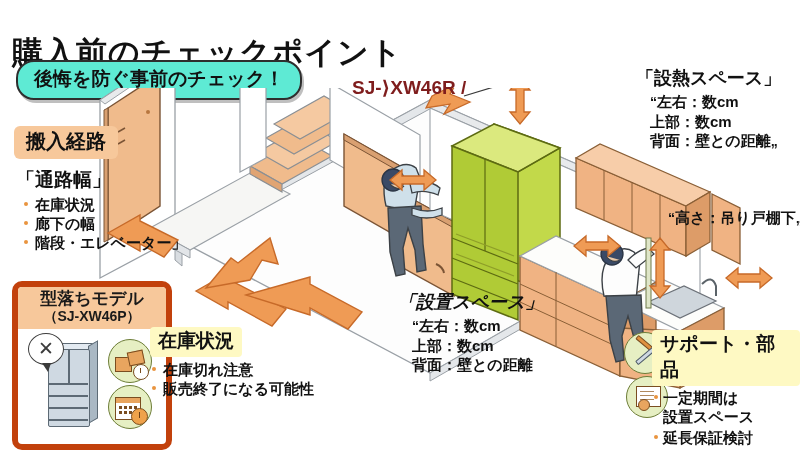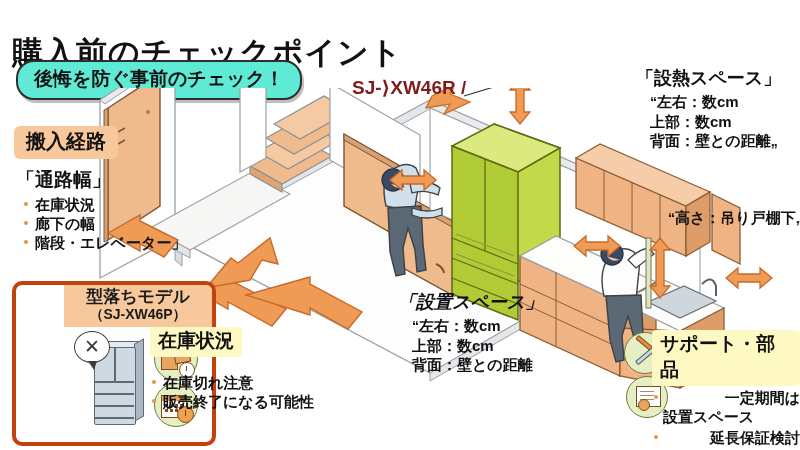--- a/index.html
+++ b/index.html
@@ -51,23 +51,22 @@
 
   
   #carry-route{position:absolute;left:14px;top:126px;width:200px;}
   #carry-route .hl-orange{margin-bottom:4px;}
   #carry-route .quote-head{margin:4px 0 0 2px;}
   #carry-route .bullets{margin-left:8px;}
 
   
   #oldmodel-card{
     position:absolute;left:12px;top:281px;width:148px;height:157px;
-    border:4px solid #c2410c;border-radius:10px;background:#fff;
+    border:6px solid #c2410c;border-radius:10px;background:#fff;
     overflow:hidden;
-    padding-left:48px;
   }
   #oldmodel-card .card-head{
     background:#f7c89b;text-align:center;padding:3px 0 5px 0;
   }
   #oldmodel-card .card-head .t1{display:block;font-size:17px;font-weight:bold;line-height:1.05;}
   #oldmodel-card .card-head .t2{display:block;font-size:14px;font-weight:bold;line-height:1.15;}
   #oldmodel-card .card-body{position:relative;height:104px;}
 
   
   .fridge-ico{position:absolute;left:24px;top:14px;width:54px;height:84px;}
@@ -122,21 +121,21 @@
   .cal .sheet .bar{position:absolute;left:0;top:0;width:100%;height:5px;background:#e8a55f;}
   .cal .sheet .dot{position:absolute;width:2.6px;height:2.6px;background:#7a4d20;}
   .cal .clk{
     position:absolute;right:3px;bottom:3px;width:15px;height:15px;border-radius:50%;
     background:#efa24b;border:1.6px solid #7a4d20;
   }
   .cal .clk:after{content:"";position:absolute;left:6.5px;top:3px;width:1.6px;height:6px;background:#6b3f17;}
 
   
   #stock-block{position:absolute;left:150px;top:327px;}
-  #stock-block .bullets{margin-top:16px;}
+  #stock-block .bullets{margin-top:3px;}
 
   
   #model-label{
     position:absolute;left:352px;top:76px;font-size:19px;font-weight:bold;
     line-height:1.22;color:#7f1d1d;
   }
 
   
   #heat-space{position:absolute;left:636px;top:66px;width:160px;}
   #heat-space .quote-head{font-size:18px;}
@@ -148,21 +147,21 @@
     white-space:nowrap;
   }
 
   
   #install-space{position:absolute;left:398px;top:290px;width:230px;}
   #install-space .quote-head{font-size:18px;font-style:italic;}
   #install-space .spec{margin-left:14px;margin-top:2px;}
 
   
   #support-block{position:absolute;left:652px;top:330px;}
-  #support-block .bullets li{padding-left:11px;text-align:right;}
+  #support-block .bullets li{padding-left:11px;}
   #support-block .plainline{
     font-size:15px;font-weight:bold;color:#111;line-height:1.28;padding-left:11px;white-space:nowrap;
   }
   .support-icons{position:absolute;left:624px;top:332px;}
   .tool-circle{
     position:absolute;left:0;top:0;width:40px;height:40px;border-radius:50%;
     background:#e6efc3;border:1.8px solid #6d7d38;
   }
   .tool-circle .sd{
     position:absolute;left:9px;top:9px;width:22px;height:3.4px;background:#e0913f;

